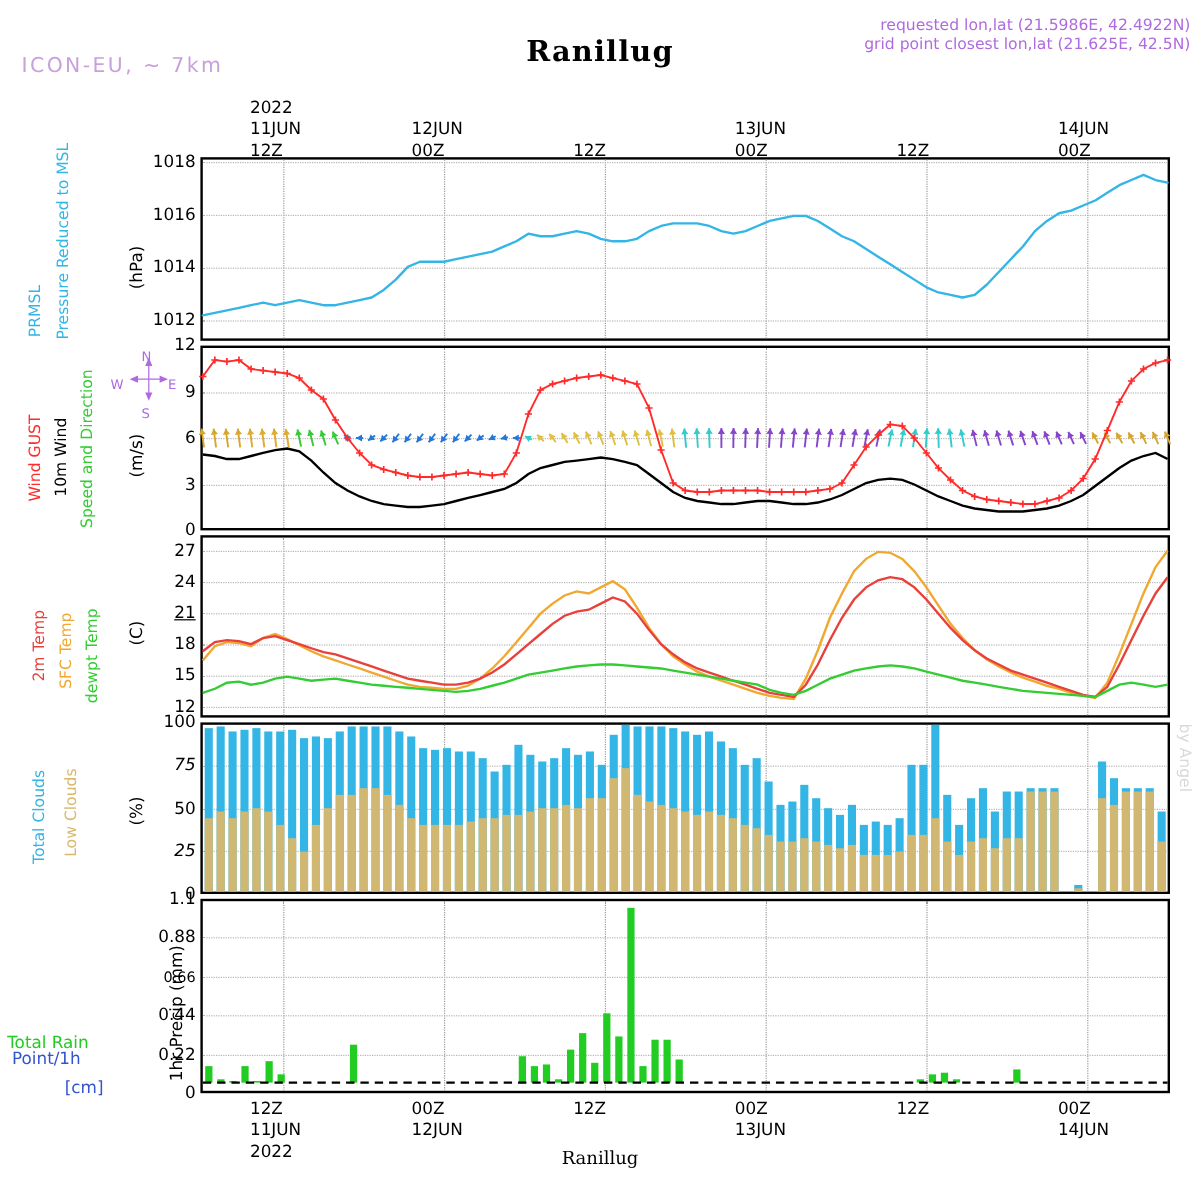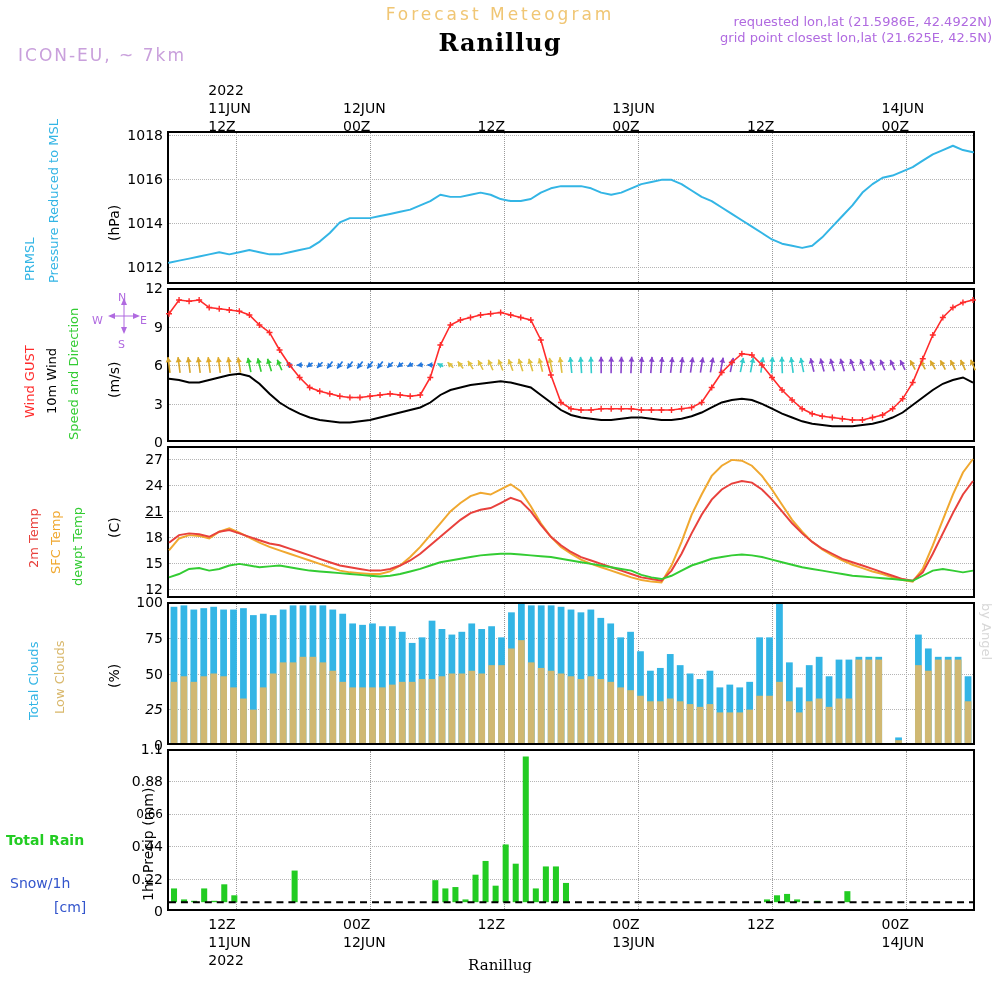--- a/index.html
+++ b/index.html
@@ -34,21 +34,20 @@
 
   .xtop{position:absolute;font-size:14px;color:#000;white-space:nowrap;}
   .xbot{position:absolute;font-size:14px;color:#000;white-space:nowrap;}
   .legend-txt{position:absolute;font-size:13px;white-space:nowrap;}
 </style>
 </head>
 <body>
 
 <div class="root">
 
-  <div class="abs hdr-fore">Forecast Meteogram</div>
   <div class="abs hdr-title">Ranillug</div>
   <div class="abs hdr-model">ICON-EU, ~ 7km</div>
   <div class="abs hdr-right">
     <div>requested lon,lat (21.5986E, 42.4922N)</div>
     <div>grid point closest lon,lat (21.625E, 42.5N)</div>
   </div>
   <div class="abs watermark">by Angel</div>
 
   <div id="top-axis">
       <div class="abs xtop" style="left: 208.306px; top: 82px;">2022</div>
@@ -756,21 +755,21 @@
           <rect x="779.6701234567901" y="57.2" width="6.783209876543211" height="85.8" fill="#d9b86c" fill-opacity="0.95"></rect>
           <rect x="789.6454320987655" y="57.2" width="6.783209876543211" height="85.8" fill="#d9b86c" fill-opacity="0.95"></rect>
           <rect x="799.6207407407408" y="100.1" width="6.783209876543211" height="42.9" fill="#d9b86c" fill-opacity="0.95"></rect>
         </g>
     </svg>
   </div>
   <div class="ycol" id="yt-clouds" style="top: 602px; height: 143px;">
       <div class="ylab ytick" style="top: 143px; font-size: 14px;">0</div>
       <div class="ylab ytick" style="top: 107.25px; font-size: 14px; font-style: italic;">25</div>
       <div class="ylab ytick" style="top: 71.5px; font-size: 14px;">50</div>
-      <div class="ylab ytick" style="top: 35.75px; font-size: 14px;">75</div>
+      <div class="ylab ytick" style="top: 35.75px; font-size: 14px; font-style: italic;">75</div>
       <div class="ylab ytick" style="top: 0px; font-size: 14px;">100</div>
     </div>
   <div class="abs" style="left:0;top:602px;width:167px;height:143px;">
     <div class="rot legend-txt" style="left:26px;top:118px;color:#33b5e5;">Total Clouds</div>
     <div class="rot legend-txt" style="left:52px;top:112px;color:#d9b86c;">Low Clouds</div>
     <div class="rot legend-txt" style="left:106px;top:86px;color:#000;font-size:14px;">(%)</div>
   </div>
 
   <div class="panel p5">
     <div class="grid-holder">
@@ -821,22 +820,22 @@
   </div>
   <div class="ycol" id="yt-precip" style="top: 749px; height: 162px;">
       <div class="ylab ytick" style="top: 162px; font-size: 14px;">0</div>
       <div class="ylab ytick" style="top: 129.6px; font-size: 14px;">0.22</div>
       <div class="ylab ytick" style="top: 97.2px; font-size: 14px;">0.44</div>
       <div class="ylab ytick" style="top: 64.8px; font-size: 12px;">0.66</div>
       <div class="ylab ytick" style="top: 32.4px; font-size: 14px;">0.88</div>
       <div class="ylab ytick" style="top: 0px; font-size: 14px;">1.1</div>
     </div>
   <div class="abs" style="left:0;top:749px;width:167px;height:162px;">
-    <div class="abs legend-txt" style="left:6px;top:83px;color:#22cc22;font-size:14px;font-weight:bold;">Total  Rain</div>
-    <div class="abs legend-txt" style="left:10px;top:126px;color:#3355cc;font-size:14px;">Snow/1h</div>
+    <div class="abs legend-txt" style="left:6px;top:112px;color:#22cc22;font-size:14px;">Total  Rain</div>
+    <div class="abs legend-txt" style="left:10px;top:126px;color:#3355cc;font-size:14px;">Point/1h</div>
     <div class="abs legend-txt" style="left:54px;top:150px;color:#3355cc;font-size:14px;">[cm]</div>
     <div class="rot legend-txt" style="left:140px;top:152px;color:#000;font-size:14px;">1hr Precip (mm)</div>
   </div>
 
   <div id="bottom-axis">
       <div class="abs xbot" style="left: 208.306px; top: 916px;">12Z</div>
       <div class="abs xbot" style="left: 208.306px; top: 934px;">11JUN</div>
       <div class="abs xbot" style="left: 208.306px; top: 952px;">2022</div>
       <div class="abs xbot" style="left: 343px; top: 916px;">00Z</div>
       <div class="abs xbot" style="left: 343px; top: 934px;">12JUN</div>

